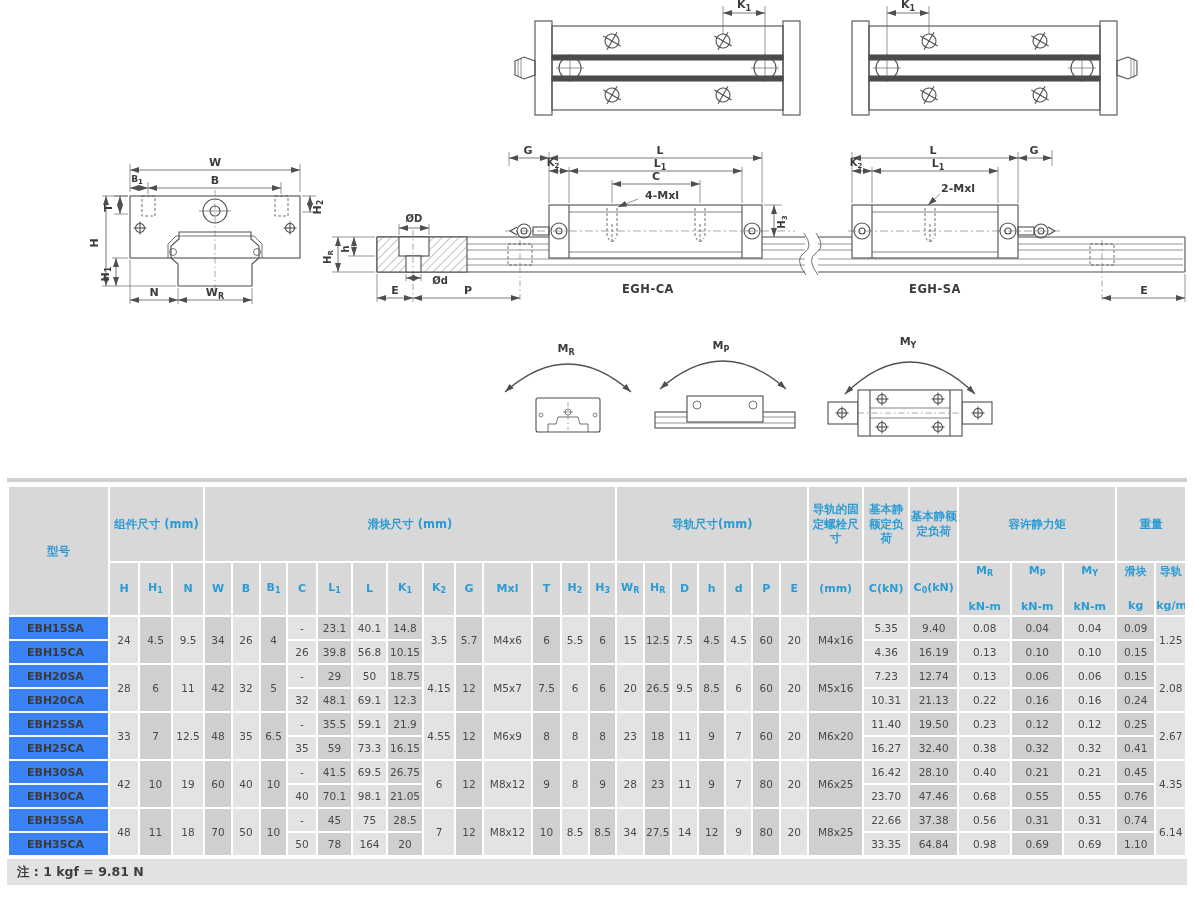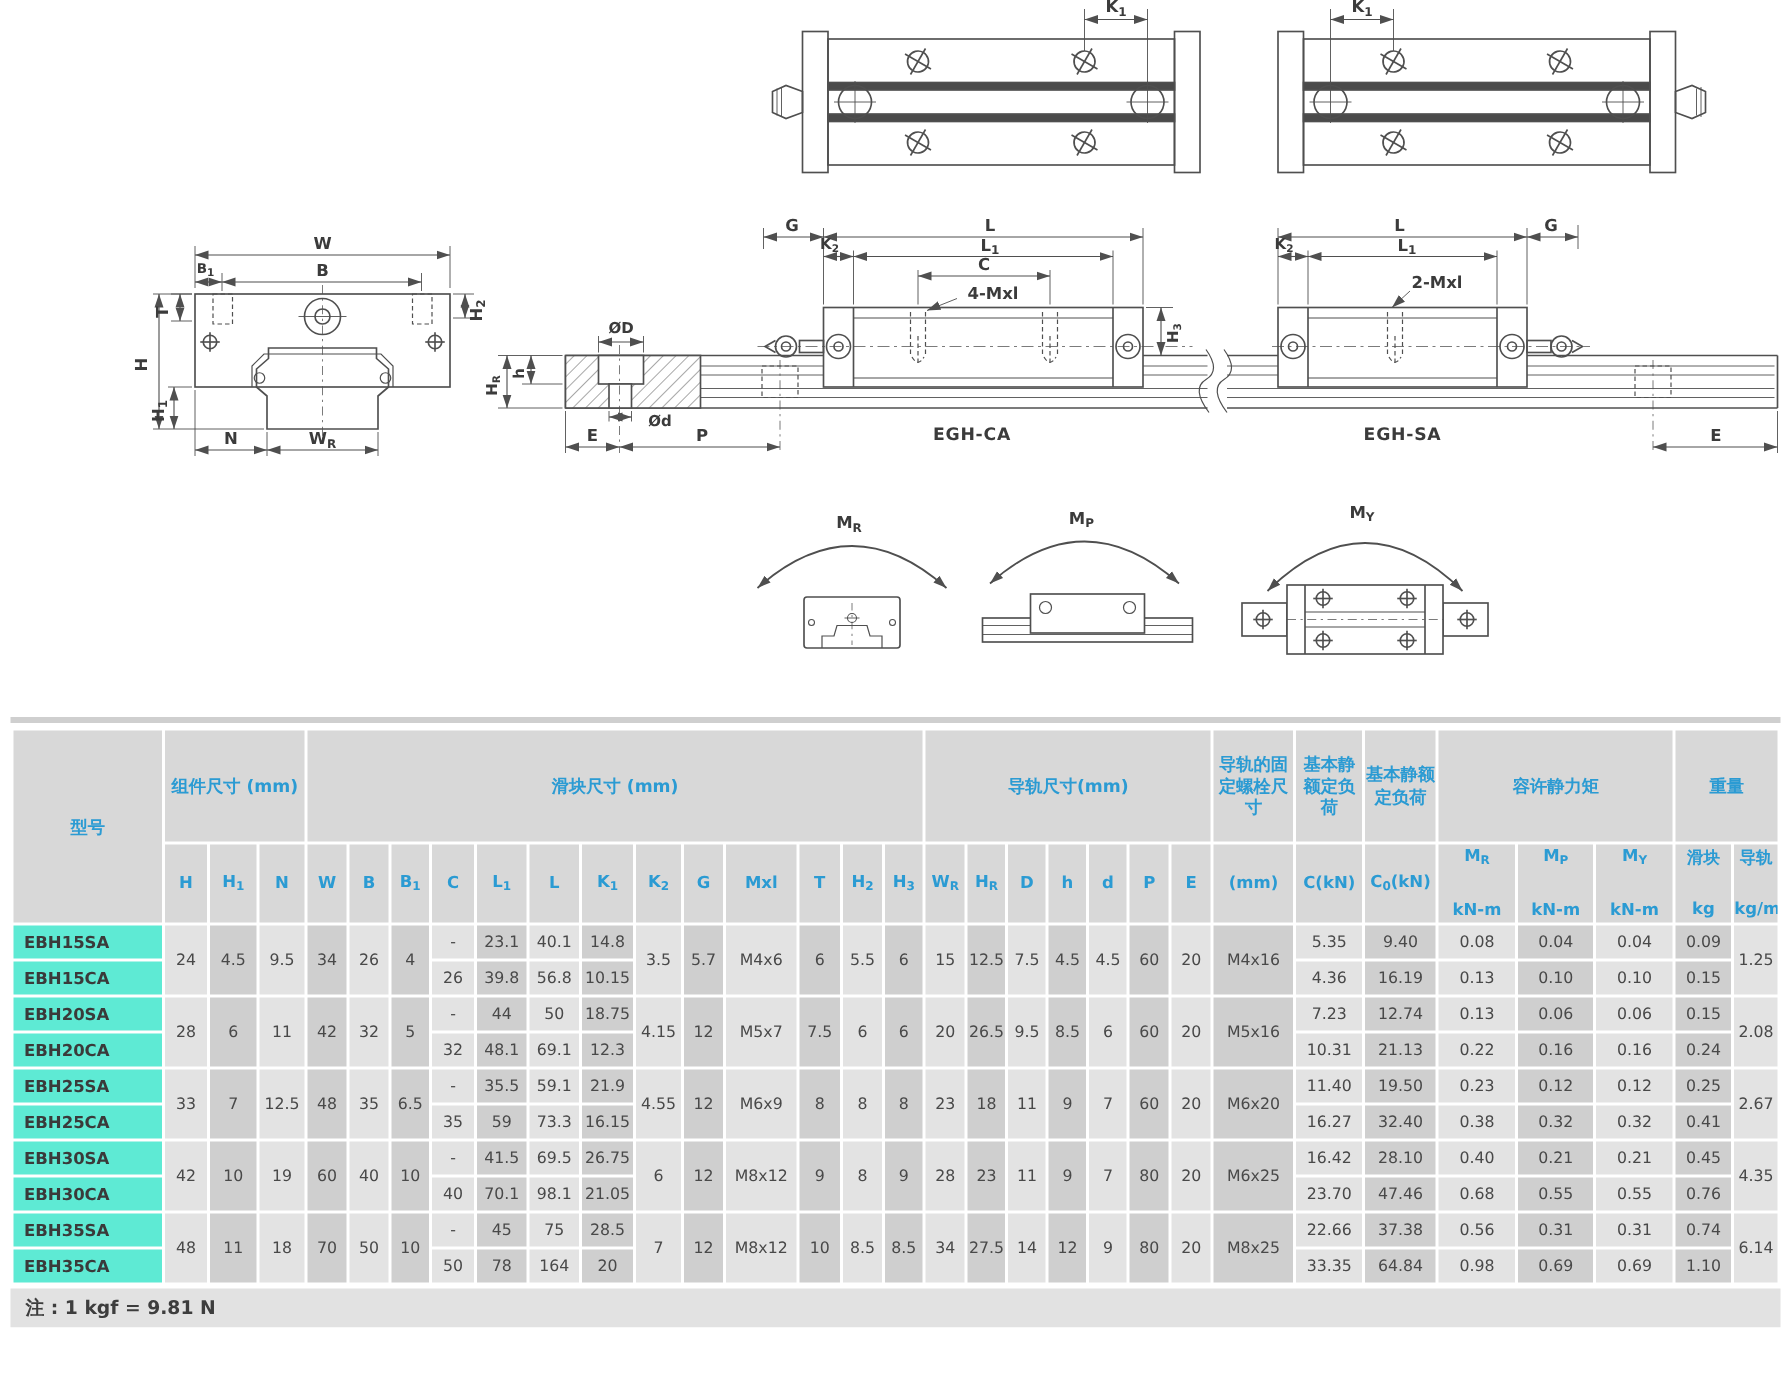--- a/index.html
+++ b/index.html
@@ -8,21 +8,21 @@
   .tbl-region{padding:0 7px;}
   .top-rule{height:4px;background:#cfcfcf;margin-bottom:3px;}
   table{border-collapse:separate;border-spacing:2px;width:1180px;table-layout:fixed;}
   th,td{padding:0;text-align:center;vertical-align:middle;overflow:hidden;}
   thead th{background:#d8d8d8;color:#2b9bd3;font-weight:700;font-size:11.5px;line-height:1.3;}
   .grp{height:74px;}
   .sub-h{height:52px;font-size:11px;}
   .sub-h .unit{margin-top:20px;}
   .ss{font-size:8px;vertical-align:-2px;}
   tbody td,tbody th{height:22px;font-size:10.5px;color:#494949;}
-  tbody th.model{text-align:left;padding-left:7px;font-weight:700;font-size:11px;color:#3a3a3a;background:#5eead4;}
+  tbody th.model{text-align:left;padding-left:18px;font-weight:700;font-size:11px;color:#3a3a3a;background:#3b82f6;}
   td.cl{background:#e3e3e3;}
   td.cd{background:#cfcfcf;}
   .note{background:#e2e2e2;height:26px;display:flex;align-items:center;padding-left:10px;margin-top:2px;font-size:12.5px;font-weight:700;color:#3d3d3d;}
 </style>
 </head>
 <body>
 
 <svg class="drawings" viewBox="0 0 1194 478">
   <defs>
     <marker id="ar" viewBox="0 0 10 8" refX="9" refY="3.5" markerWidth="10" markerHeight="8" orient="auto-start-reverse" markerUnits="userSpaceOnUse">
@@ -535,21 +535,21 @@
         </tr>
         <tr>
           <th class="model">EBH20SA</th>
           <td class="cl" rowspan="2">28</td>
           <td class="cd" rowspan="2">6</td>
           <td class="cl" rowspan="2">11</td>
           <td class="cd" rowspan="2">42</td>
           <td class="cl" rowspan="2">32</td>
           <td class="cd" rowspan="2">5</td>
           <td class="cl">-</td>
-          <td class="cd">44</td>
+          <td class="cd">29</td>
           <td class="cl">50</td>
           <td class="cd">18.75</td>
           <td class="cl" rowspan="2">4.15</td>
           <td class="cd" rowspan="2">12</td>
           <td class="cl" rowspan="2">M5x7</td>
           <td class="cd" rowspan="2">7.5</td>
           <td class="cl" rowspan="2">6</td>
           <td class="cd" rowspan="2">6</td>
           <td class="cl" rowspan="2">20</td>
           <td class="cd" rowspan="2">26.5</td>

